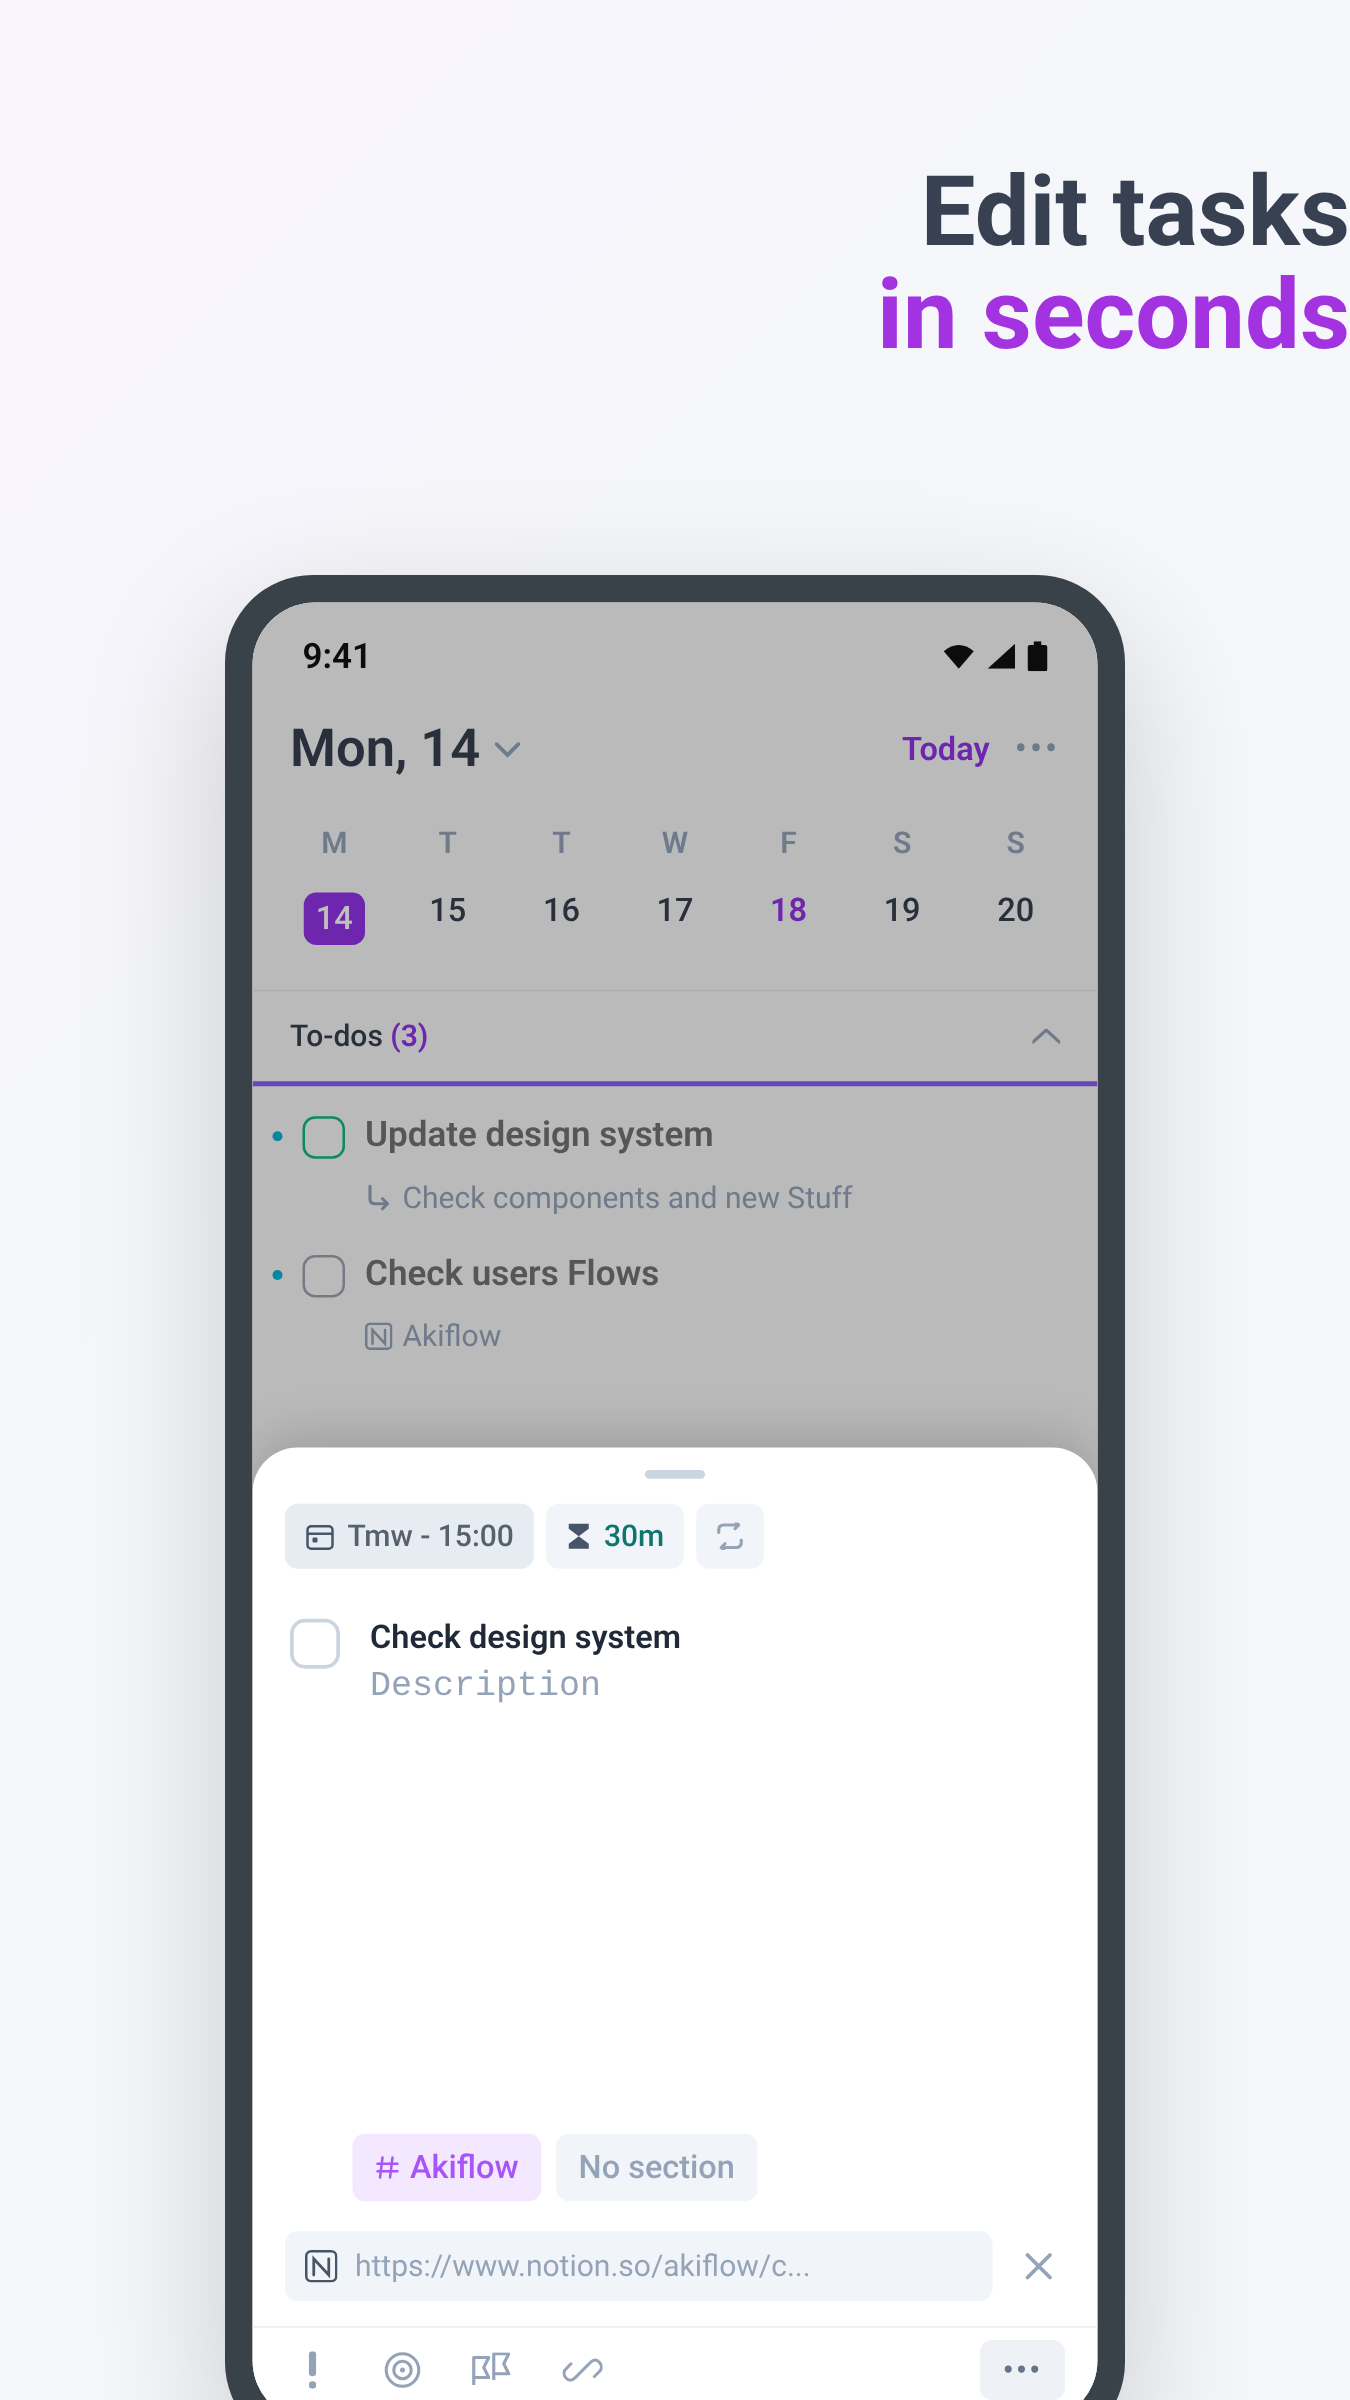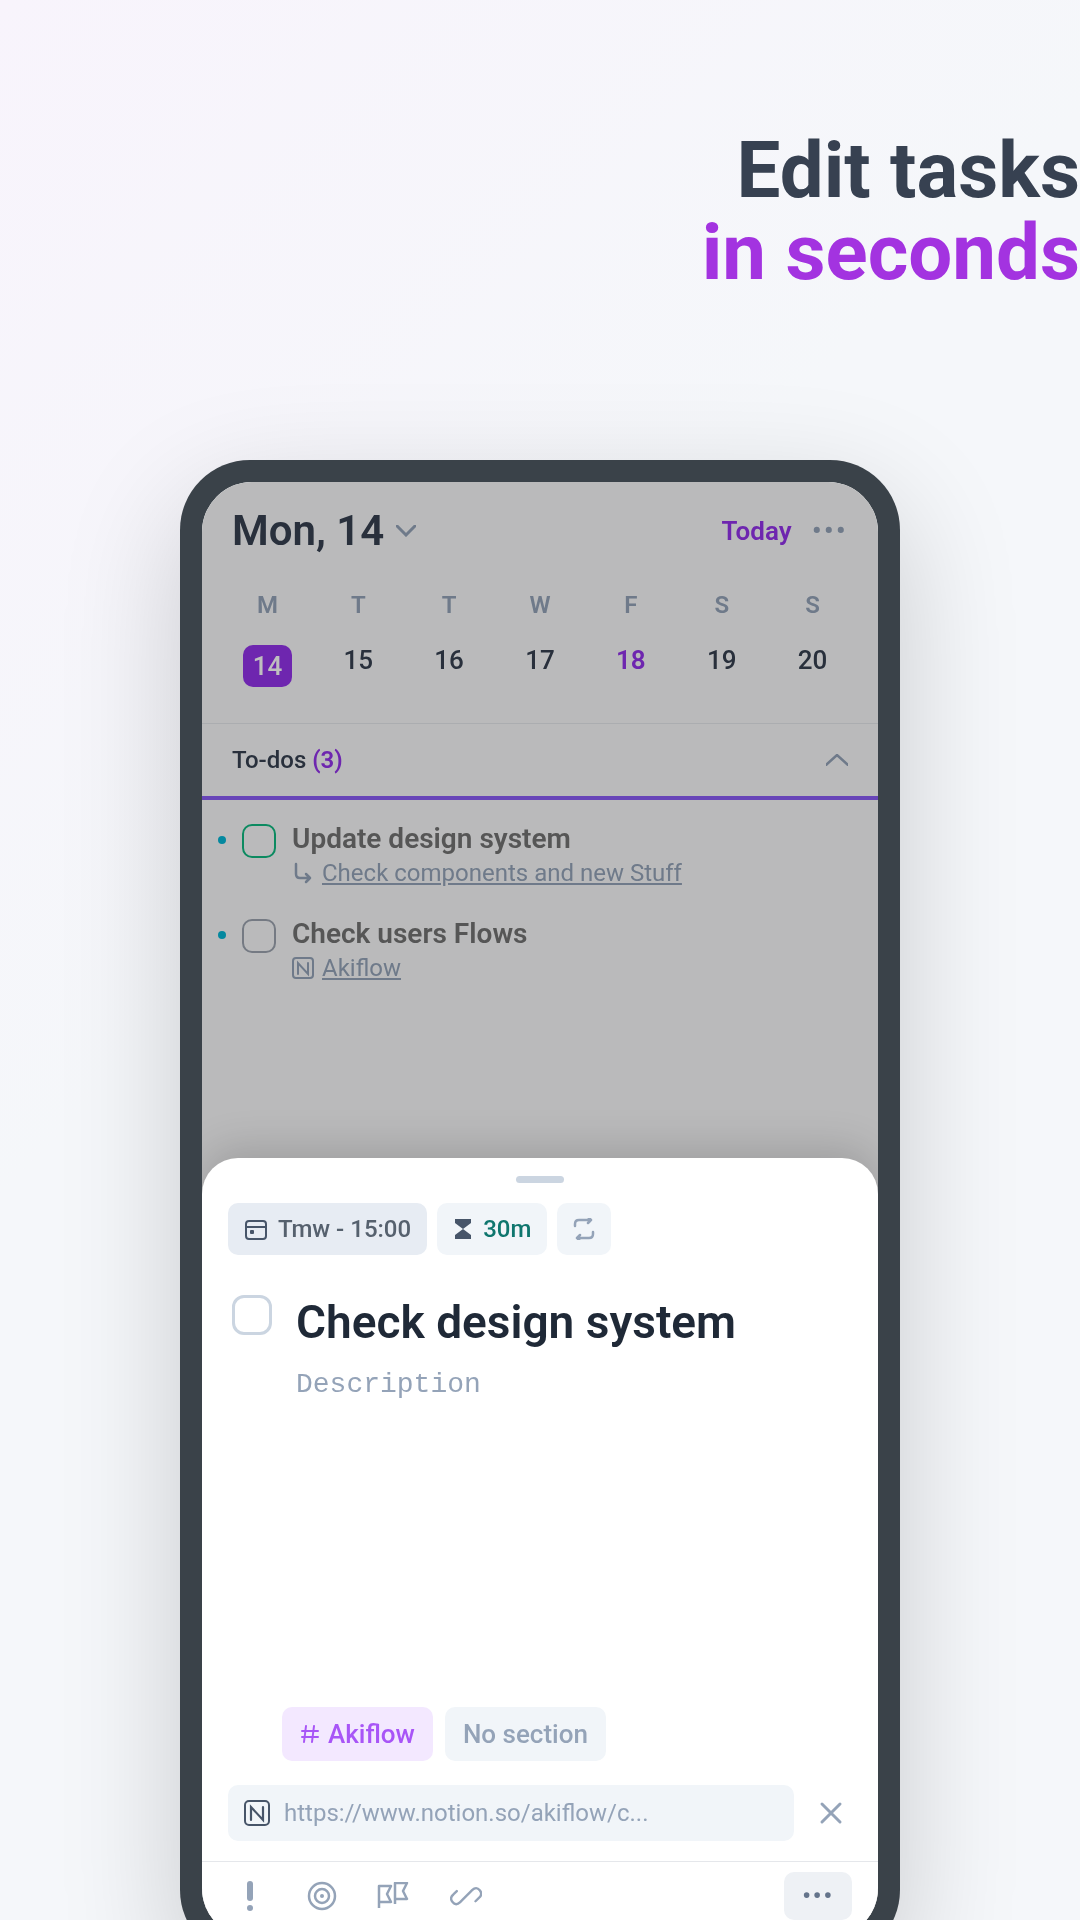--- a/index.html
+++ b/index.html
@@ -151,21 +151,21 @@
       border: 2.5px solid #10b981;
       border-radius: 10px;
       flex-shrink: 0;
       margin-top: 2px;
     }
     .task-check.gray { border-color: #9ca3af; }
     .task-body { flex: 1; }
     .task-title { font-size: 28px; font-weight: 600; color: #737373; }
     .task-sub {
       font-size: 24px; color: #94a3b8; font-weight: 400;
-      display: flex; align-items: center; gap: 8px; margin-top: 4px; text-decoration: underline;
+      display: flex; align-items: center; gap: 8px; margin-top: 20px;
     }
     .edit-sheet {
       position: absolute;
       left: 0; right: 0; bottom: 0;
       height: 780px;
       background: #fff;
       border-radius: 36px 36px 0 0;
       z-index: 10;
       box-shadow: 0 -10px 40px rgba(0,0,0,0.15);
       display: flex;
@@ -186,21 +186,21 @@
     .chip.date { background: #e7ecf3; color: #56616e; }
     .chip.icon-only { padding: 12px 14px; }
     .task-edit {
       display: flex; gap: 24px; padding: 30px 30px 0;
       align-items: flex-start;
     }
     .edit-check {
       width: 40px; height: 40px; border: 3px solid #cbd5e1; border-radius: 12px; flex-shrink: 0;
     }
     .edit-content { flex: 1; }
-    .edit-title { font-size: 46px; font-weight: 600; color: #1f2937; margin-bottom: 20px; }
+    .edit-title { font-size: 26px; font-weight: 600; color: #1f2937; margin-bottom: 9px; }
     .edit-desc { font-size: 28px; color: #94a3b8; font-family: Liberation Mono, monospace; }
     .tags-row {
       display: flex; gap: 12px; padding: 0 30px 24px 80px; margin-top: auto;
     }
     .tag {
       display: flex; align-items: center; gap: 8px;
       padding: 12px 18px; border-radius: 10px; font-size: 26px; font-weight: 500;
     }
     .tag.purple { background: #f3e8ff; color: #a855f7; }
     .tag.gray { background: #f1f5f9; color: #94a3b8; }
@@ -231,20 +231,35 @@
   <h1>
     <span>Edit tasks</span>
     <span class="accent">in seconds</span>
   </h1>
 </div>
 
 <div class="phone-frame">
   <div class="phone-screen">
     <div class="dim-bg">
 
+      <div class="status-bar">
+        <span>9:41</span>
+        <div class="status-icons">
+          <svg width="26" height="20" viewBox="0 0 24 20">
+              <path d="M12 20 L0 6 Q12 -4 24 6 Z" fill="#111"></path>
+            </svg>
+          <svg width="22" height="20" viewBox="0 0 22 20">
+              <path d="M0 20 L22 20 L22 0 Z" fill="#111"></path>
+            </svg>
+          <svg width="16" height="24" viewBox="0 0 16 24">
+              <rect x="5" y="0" width="6" height="3" fill="#111"></rect>
+              <rect x="0" y="3" width="16" height="21" rx="2" fill="#111"></rect>
+            </svg>
+        </div>
+      </div>
 
       <div class="date-row">
         <div class="date-title">
           <span>Mon, 14</span>
           <svg width="20" height="12" viewBox="0 0 20 12">
               <path d="M0 0 L10 10 L20 0" stroke="#94a3b8" stroke-width="3" fill="none" stroke-linecap="round"></path>
             </svg>
         </div>
         <div class="date-actions">
           <span class="today-btn">Today</span>

